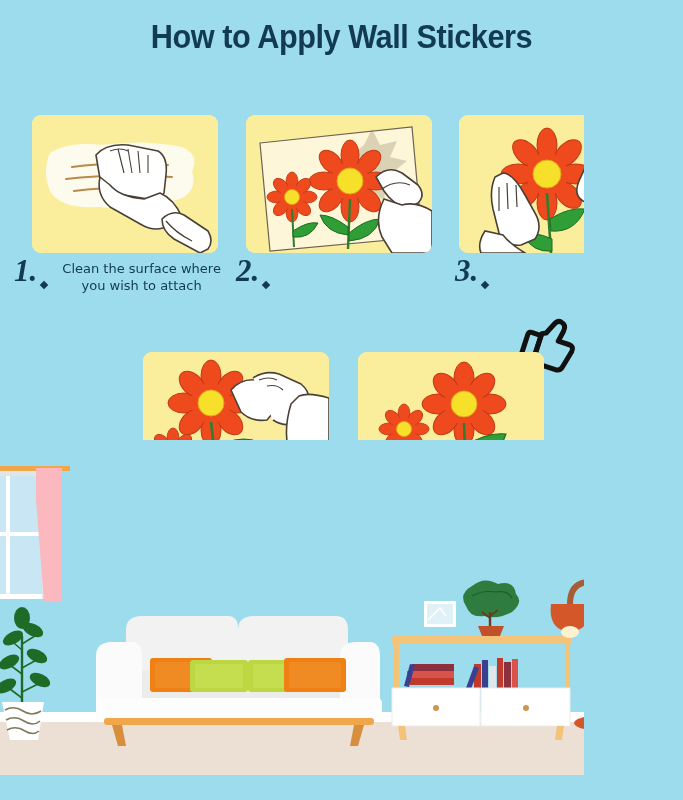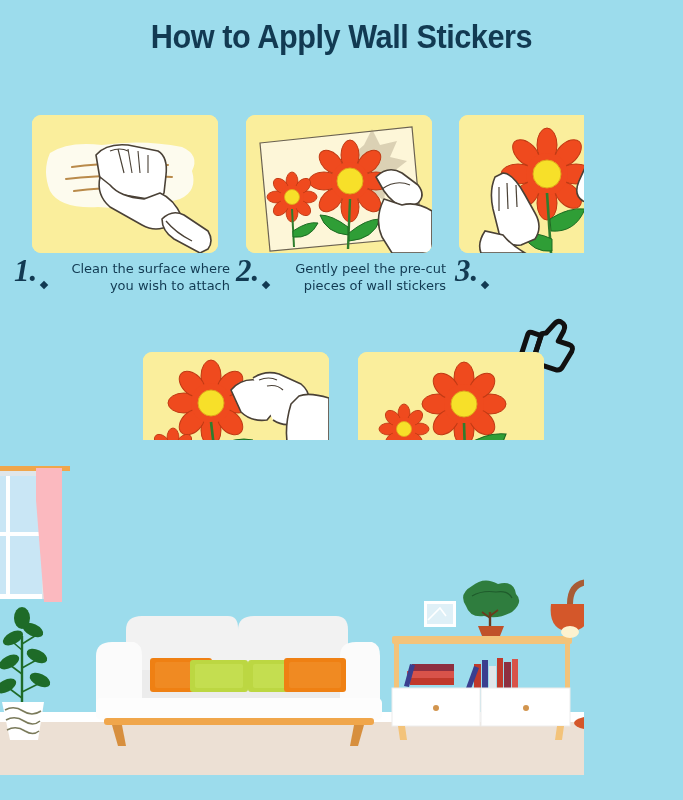--- a/index.html
+++ b/index.html
@@ -58,21 +58,21 @@
     display:inline-block;
     width:6px;height:6px;background:#123a52;
     align-self:flex-start;
     margin-top:19px;
   }
   .cap-text{
     font-family:"DejaVu Sans", sans-serif;
     font-size:13px;
     line-height:17px;
     color:#123a52;
-    text-align:right;
+    text-align:center;
     white-space:pre-line;
     flex:1 1 auto;
   }
 
   
   .thumb{position:absolute;left:519px;top:313px;width:64px;height:62px;}
 
   
   .room{position:absolute;left:0;top:440px;width:683px;height:360px;}
   .room svg{display:block;}
@@ -150,22 +150,20 @@
       <path d="M46 94 L48 132" stroke="#2f7d2d" stroke-width="2" fill="none"></path>
       <path d="M47 116 Q62 106 72 108 Q64 124 47 122Z" fill="#2f9e36" stroke="#1d6b22" stroke-width="1"></path>
       <path d="M130 62 Q142 50 156 58 L172 70 Q180 80 172 88 L160 94 Q146 88 138 76Z" fill="#ffffff" stroke="#4a4136" stroke-width="1.6" stroke-linejoin="round"></path>
       <path d="M136 74 Q150 64 164 70" stroke="#4a4136" stroke-width="1.2" fill="none"></path>
       <path d="M138 84 Q128 104 136 122 L146 138 L186 138 L186 96 Q170 86 156 90Z" fill="#ffffff" stroke="#4a4136" stroke-width="1.6" stroke-linejoin="round"></path>
     </svg>
   </div>
   <div class="caption" style="left:236px;top:260px;width:210px;">
     <span class="step-num">2.</span>
     <span class="dot"></span>
-    <span class="cap-text">Gently peel the pre-cut
-pieces of wall stickers</span>
   </div>
 
   <div class="panel" style="left:459px;top:115px;width:186px;height:138px;">
     <svg viewBox="0 0 186 138" xmlns="http://www.w3.org/2000/svg">
       <rect width="186" height="138" fill="#faee9c"></rect>
       <g>
         <g fill="#ef4a1e" stroke="#c03a14" stroke-width="1">
           <ellipse cx="88" cy="30" rx="10" ry="17"></ellipse>
           <ellipse cx="88" cy="88" rx="10" ry="17"></ellipse>
           <ellipse cx="59" cy="59" rx="17" ry="10"></ellipse>

